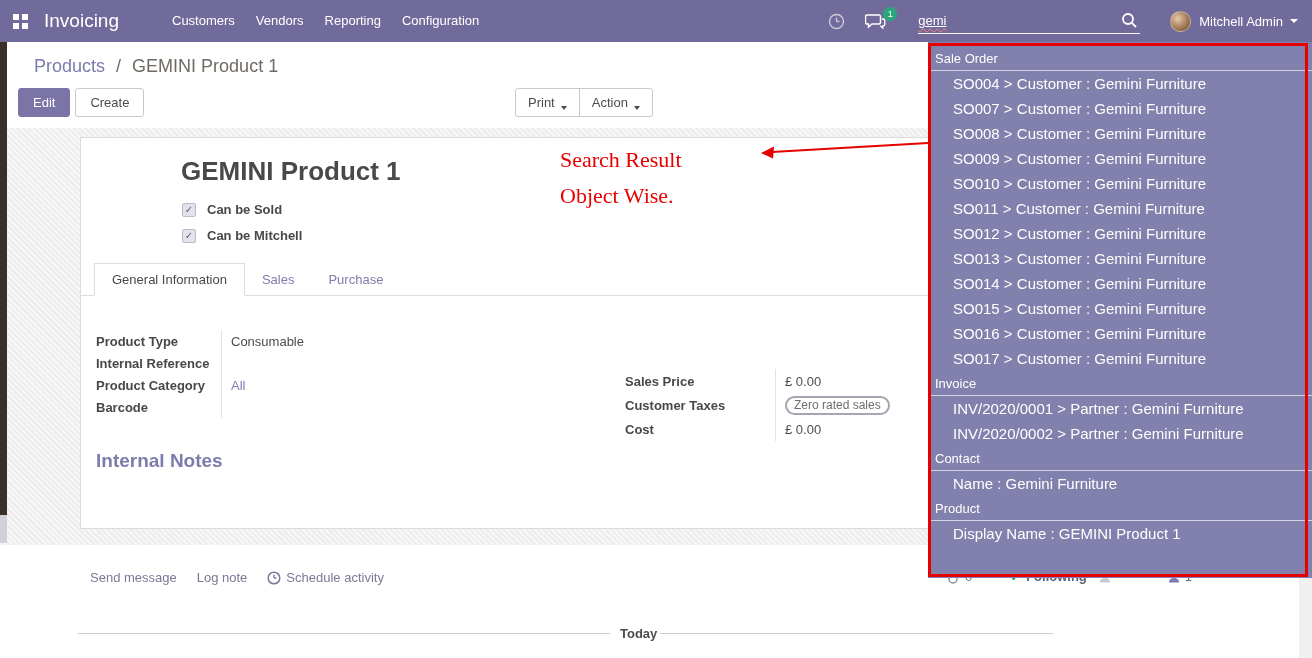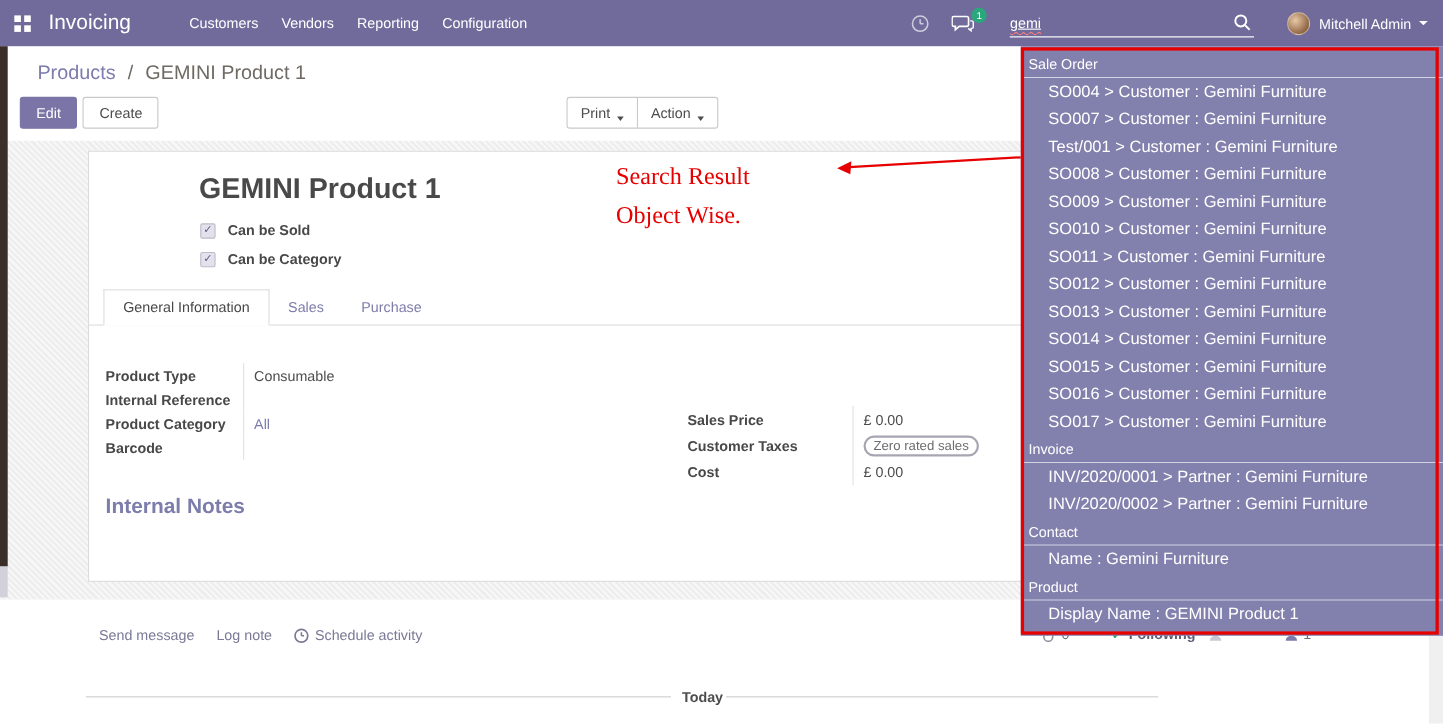--- a/index.html
+++ b/index.html
@@ -197,21 +197,21 @@
 <div class="content-bg"></div>
 <div class="sheet">
   <div class="prod-title">GEMINI Product 1</div>
   <div class="cb-group">
       <div class="cb-row">
         <span class="cb-box"></span>
         <span class="cb-label">Can be Sold</span>
       </div>
       <div class="cb-row">
         <span class="cb-box"></span>
-        <span class="cb-label">Can be Category</span>
+        <span class="cb-label">Can be Mitchell</span>
       </div>
     </div>
   <div class="tabs">
       <div class="tab active">General Information</div>
       <div class="tab inactive">Sales</div>
       <div class="tab inactive">Purchase</div>
     </div>
   <div class="fields-left">
       <div class="frow">
         <div class="flabel">Product Type</div>
@@ -292,21 +292,20 @@
   </span>
 </div>
 <div class="divider-line dl-1"></div>
 <div class="today">Today</div>
 <div class="divider-line dl-2"></div>
 
 <div class="dropdown">
     <div class="dd-header">Sale Order</div>
     <div class="dd-item">SO004 &gt; Customer : Gemini Furniture</div>
     <div class="dd-item">SO007 &gt; Customer : Gemini Furniture</div>
-    <div class="dd-item">Test/001 &gt; Customer : Gemini Furniture</div>
     <div class="dd-item">SO008 &gt; Customer : Gemini Furniture</div>
     <div class="dd-item">SO009 &gt; Customer : Gemini Furniture</div>
     <div class="dd-item">SO010 &gt; Customer : Gemini Furniture</div>
     <div class="dd-item">SO011 &gt; Customer : Gemini Furniture</div>
     <div class="dd-item">SO012 &gt; Customer : Gemini Furniture</div>
     <div class="dd-item">SO013 &gt; Customer : Gemini Furniture</div>
     <div class="dd-item">SO014 &gt; Customer : Gemini Furniture</div>
     <div class="dd-item">SO015 &gt; Customer : Gemini Furniture</div>
     <div class="dd-item">SO016 &gt; Customer : Gemini Furniture</div>
     <div class="dd-item">SO017 &gt; Customer : Gemini Furniture</div>

